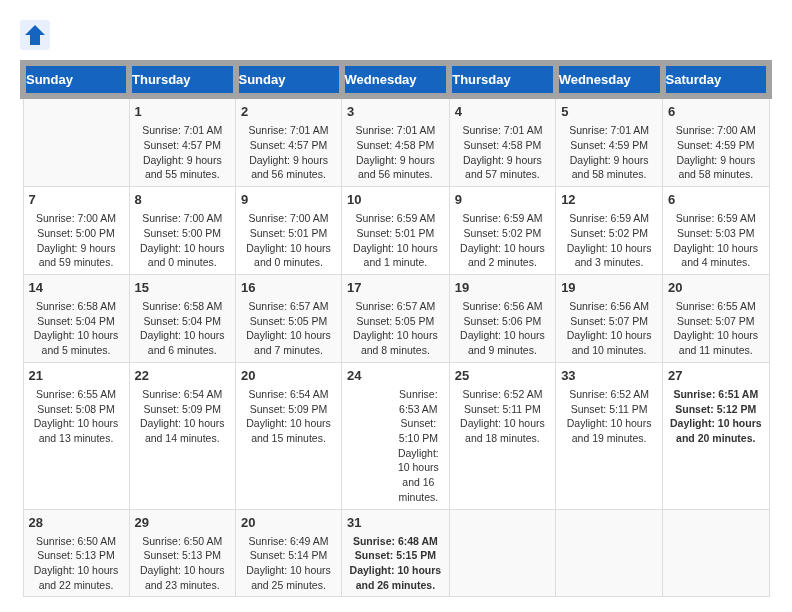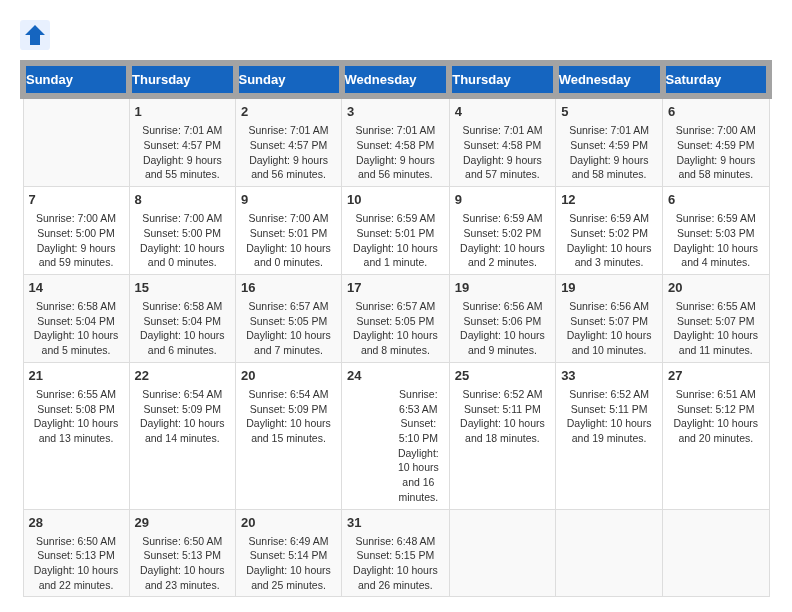--- a/index.html
+++ b/index.html
@@ -273,21 +273,21 @@
 Daylight: 10 hours and 18 minutes.</div>
         </td>
         <td>
           <div class="day-number">33</div>
           <div class="day-info" style="white-space: pre-line;">Sunrise: 6:52 AM
 Sunset: 5:11 PM
 Daylight: 10 hours and 19 minutes.</div>
         </td>
         <td>
           <div class="day-number">27</div>
-          <div class="day-info" style="white-space: pre-line;">Sunrise: 6:51 AM
+          <div class="day-info" style="white-space: pre-line; font-weight: bold;">Sunrise: 6:51 AM
 Sunset: 5:12 PM
 Daylight: 10 hours and 20 minutes.</div>
         </td>
       </tr>
       <tr>
         <td>
           <div class="day-number">28</div>
           <div class="day-info" style="white-space: pre-line;">Sunrise: 6:50 AM
 Sunset: 5:13 PM
 Daylight: 10 hours and 22 minutes.</div>
@@ -299,21 +299,21 @@
 Daylight: 10 hours and 23 minutes.</div>
         </td>
         <td>
           <div class="day-number">20</div>
           <div class="day-info" style="white-space: pre-line;">Sunrise: 6:49 AM
 Sunset: 5:14 PM
 Daylight: 10 hours and 25 minutes.</div>
         </td>
         <td>
           <div class="day-number">31</div>
-          <div class="day-info" style="white-space: pre-line;">Sunrise: 6:48 AM
+          <div class="day-info" style="white-space: pre-line; font-weight: bold;">Sunrise: 6:48 AM
 Sunset: 5:15 PM
 Daylight: 10 hours and 26 minutes.</div>
         </td>
         <td class="empty-cell"></td>
         <td class="empty-cell"></td>
         <td class="empty-cell"></td>
       </tr>
     </tbody>
 </table>
 

